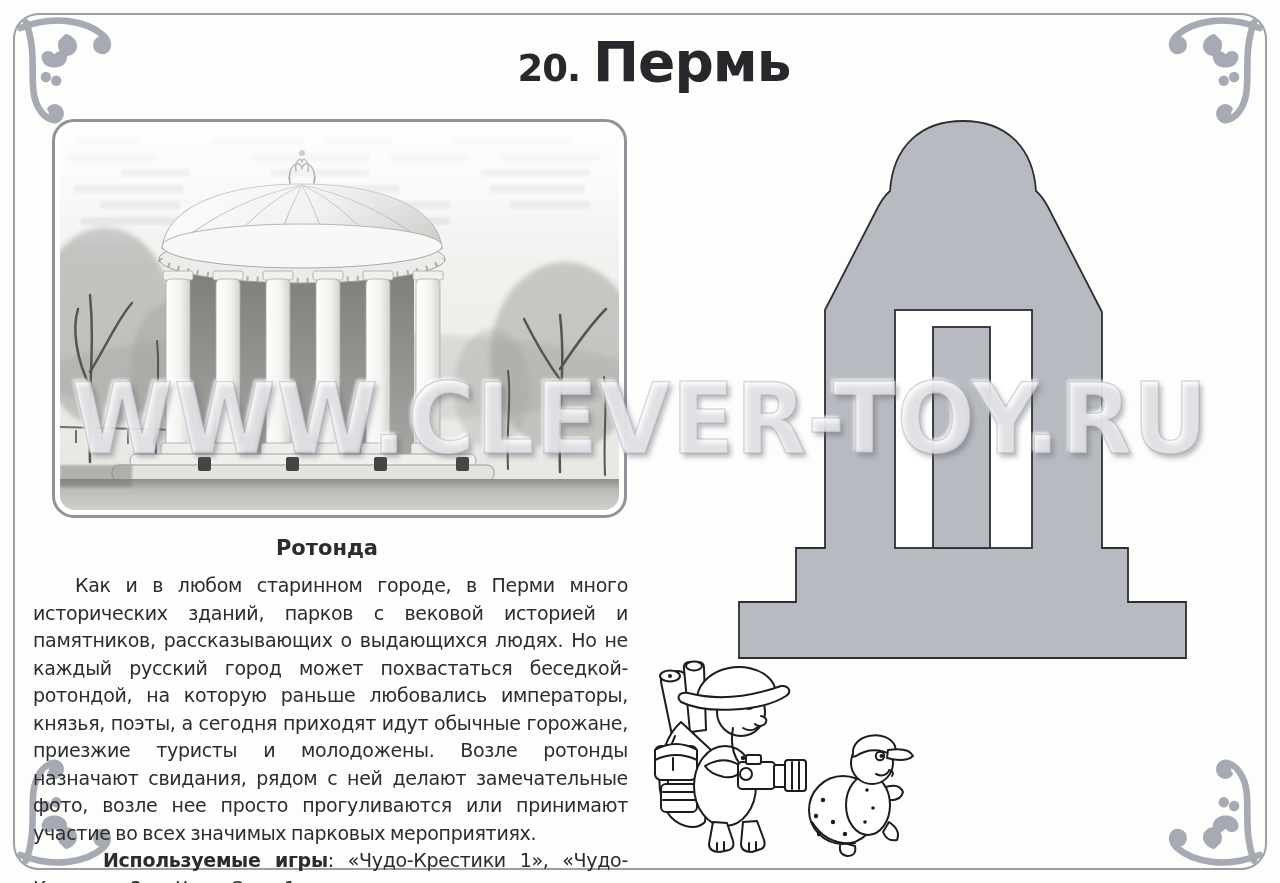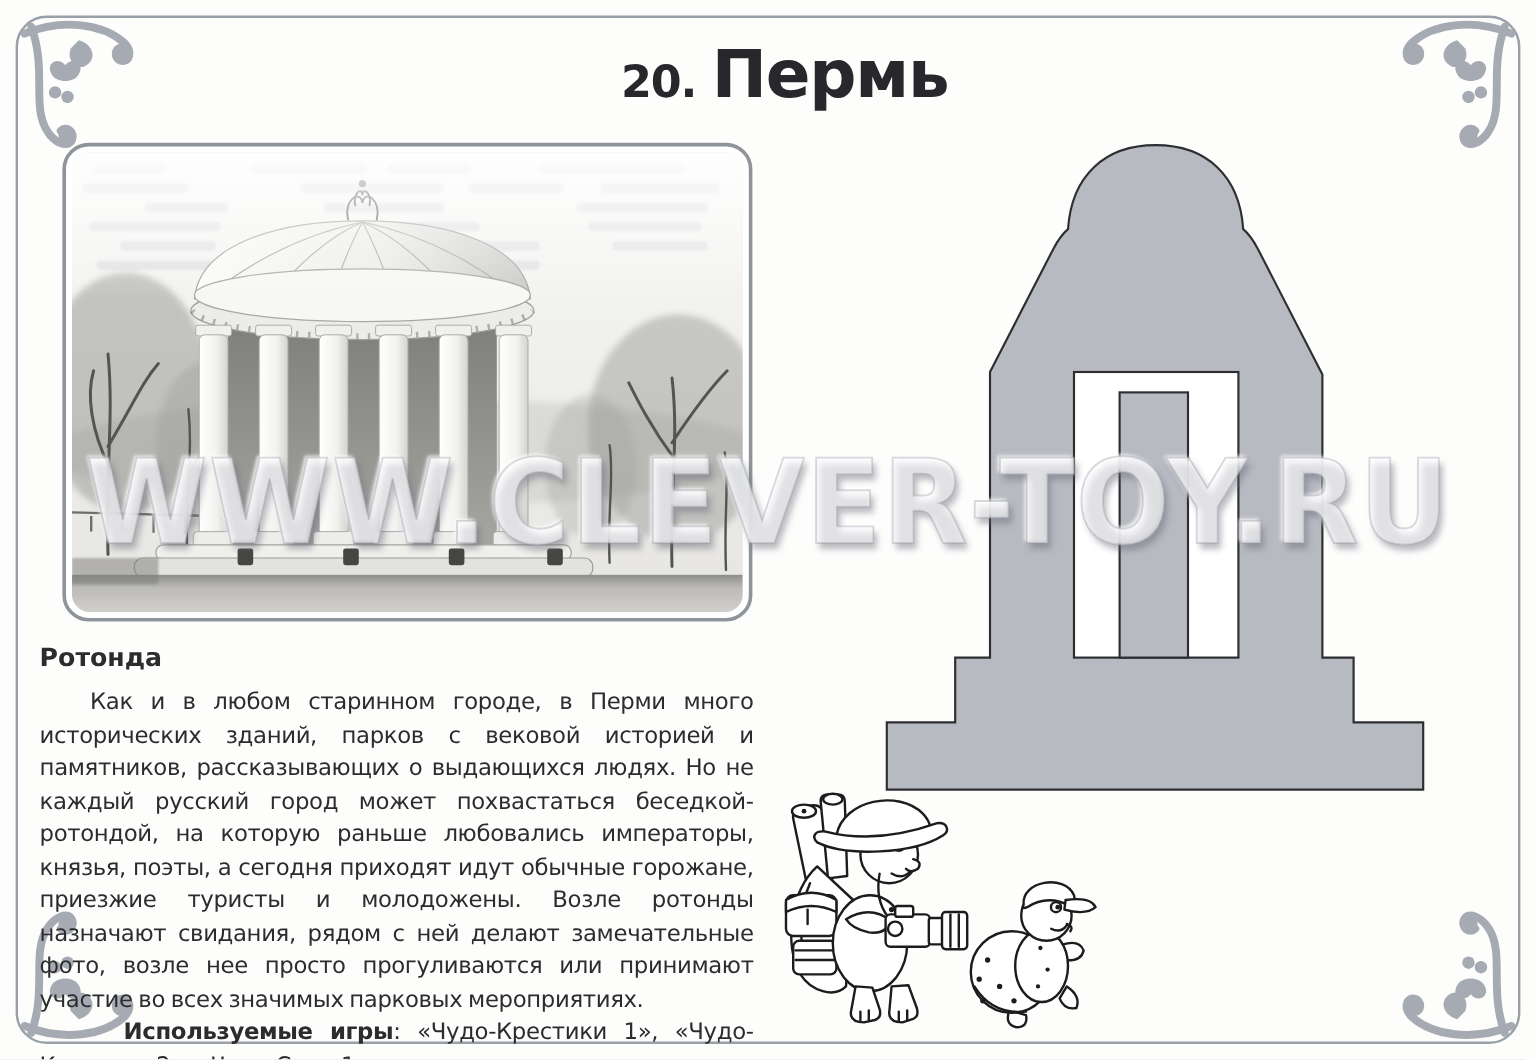--- a/index.html
+++ b/index.html
@@ -24,21 +24,21 @@
   .title .t-num{font-size:37px;margin-right:13px;letter-spacing:-1px;}
   .title .t-city{font-size:55px;letter-spacing:-1px;}
   .photo{
     position:absolute;left:52px;top:119px;width:575px;height:399px;
     box-sizing:border-box;border:3px solid #8f949b;border-radius:22px;
     padding:5px;background:#fff;
   }
   .photo-inner{width:100%;height:100%;border-radius:15px;overflow:hidden;background:#efefec;}
   .photo-inner svg{display:block;width:100%;height:100%;}
   .caption{
-    position:absolute;left:33px;top:536px;width:588px;text-align:left;
+    position:absolute;left:33px;top:536px;width:588px;text-align:center;
     font-size:21px;font-weight:bold;color:var(--text,#2c2c2e);
   }
   .bodytext{
     position:absolute;left:33px;top:572px;width:595px;
     font-size:19px;line-height:27.5px;text-align:justify;
     color:var(--text,#2c2c2e);letter-spacing:-0.3px;word-spacing:-1px;
   }
   .bodytext p{margin:0;text-indent:42px;}
   .bodytext b{font-weight:bold;margin-left:28px;}
   .shape-svg{position:absolute;left:720px;top:100px;width:480px;height:570px;}

